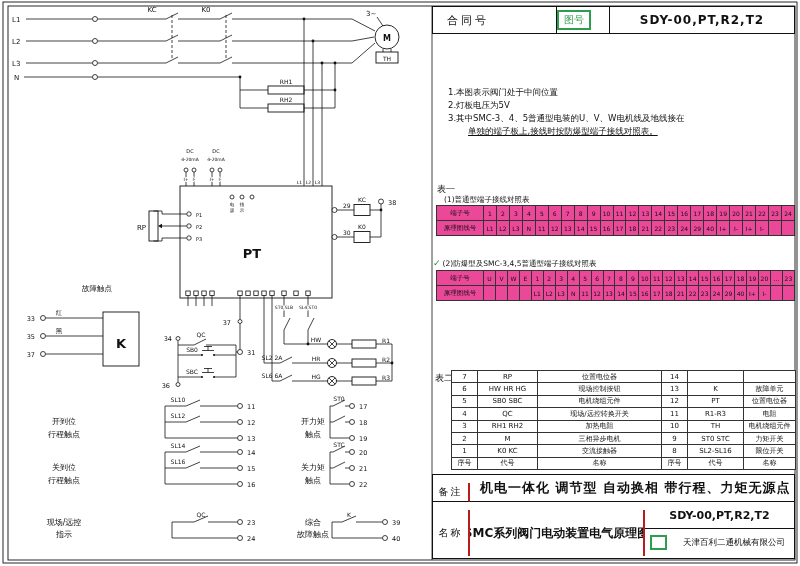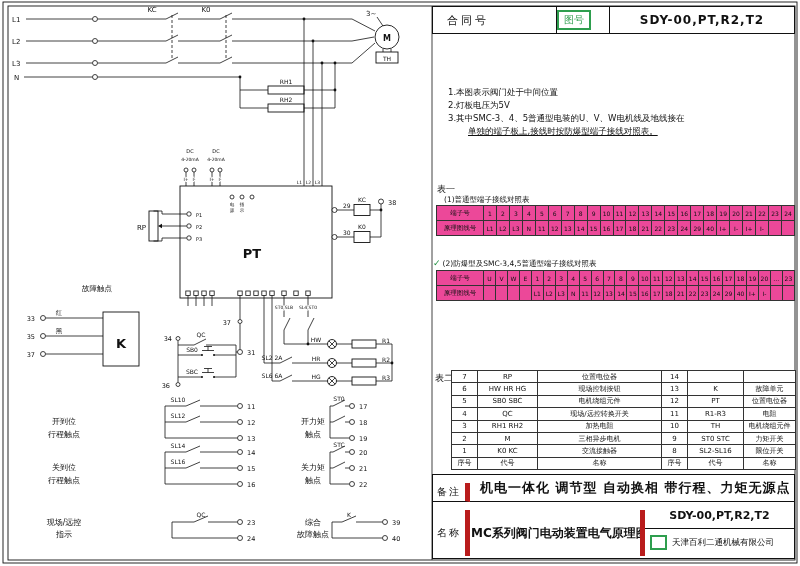--- a/index.html
+++ b/index.html
@@ -43,27 +43,27 @@
   
   .comp-table{position:absolute;left:451px;top:370px;width:344px;border-collapse:collapse;
               table-layout:fixed;background:#fff;}
   .comp-table td{border:1px solid #333;font-size:7px;text-align:center;height:11.4px;padding:0;
                  white-space:nowrap;overflow:hidden;}
   
   .footer{position:absolute;left:432px;top:474px;width:363px;height:85px;box-sizing:border-box;
           border:1px solid #111;display:grid;grid-template-columns:37px 175px 149px;
           grid-template-rows:27px 27px 27px;background:#fff;}
   .fc{box-sizing:border-box;display:flex;align-items:center;}
-  .br{border-right:5px solid #b91c1c;margin-top:8px;}
+  .br{border-right:2px solid #b91c1c;margin-top:8px;}
   .bb{border-bottom:1px solid #111;}
   .f-label{justify-content:center;font-size:10px;letter-spacing:2px;}
   .f-remark{padding-left:10px;font-size:13px;font-weight:bold;letter-spacing:1px;white-space:nowrap;overflow:hidden;}
   .f-name{justify-content:center;font-size:12px;font-weight:bold;white-space:nowrap;overflow:hidden;}
   .f-dno{justify-content:center;font-size:11px;font-weight:bold;}
-  .f-company{font-size:8.5px;padding-left:5px;gap:5px;white-space:nowrap;overflow:hidden;}
+  .f-company{font-size:8.5px;padding-left:5px;gap:16px;white-space:nowrap;overflow:hidden;}
   .green-box{width:13px;height:11px;border:2px solid #2e9e4e;flex:0 0 auto;}
 </style>
 </head>
 <body>
 
 <div class="page">
 
   <svg class="schematic" viewBox="0 0 800 566">
 
     <g>

